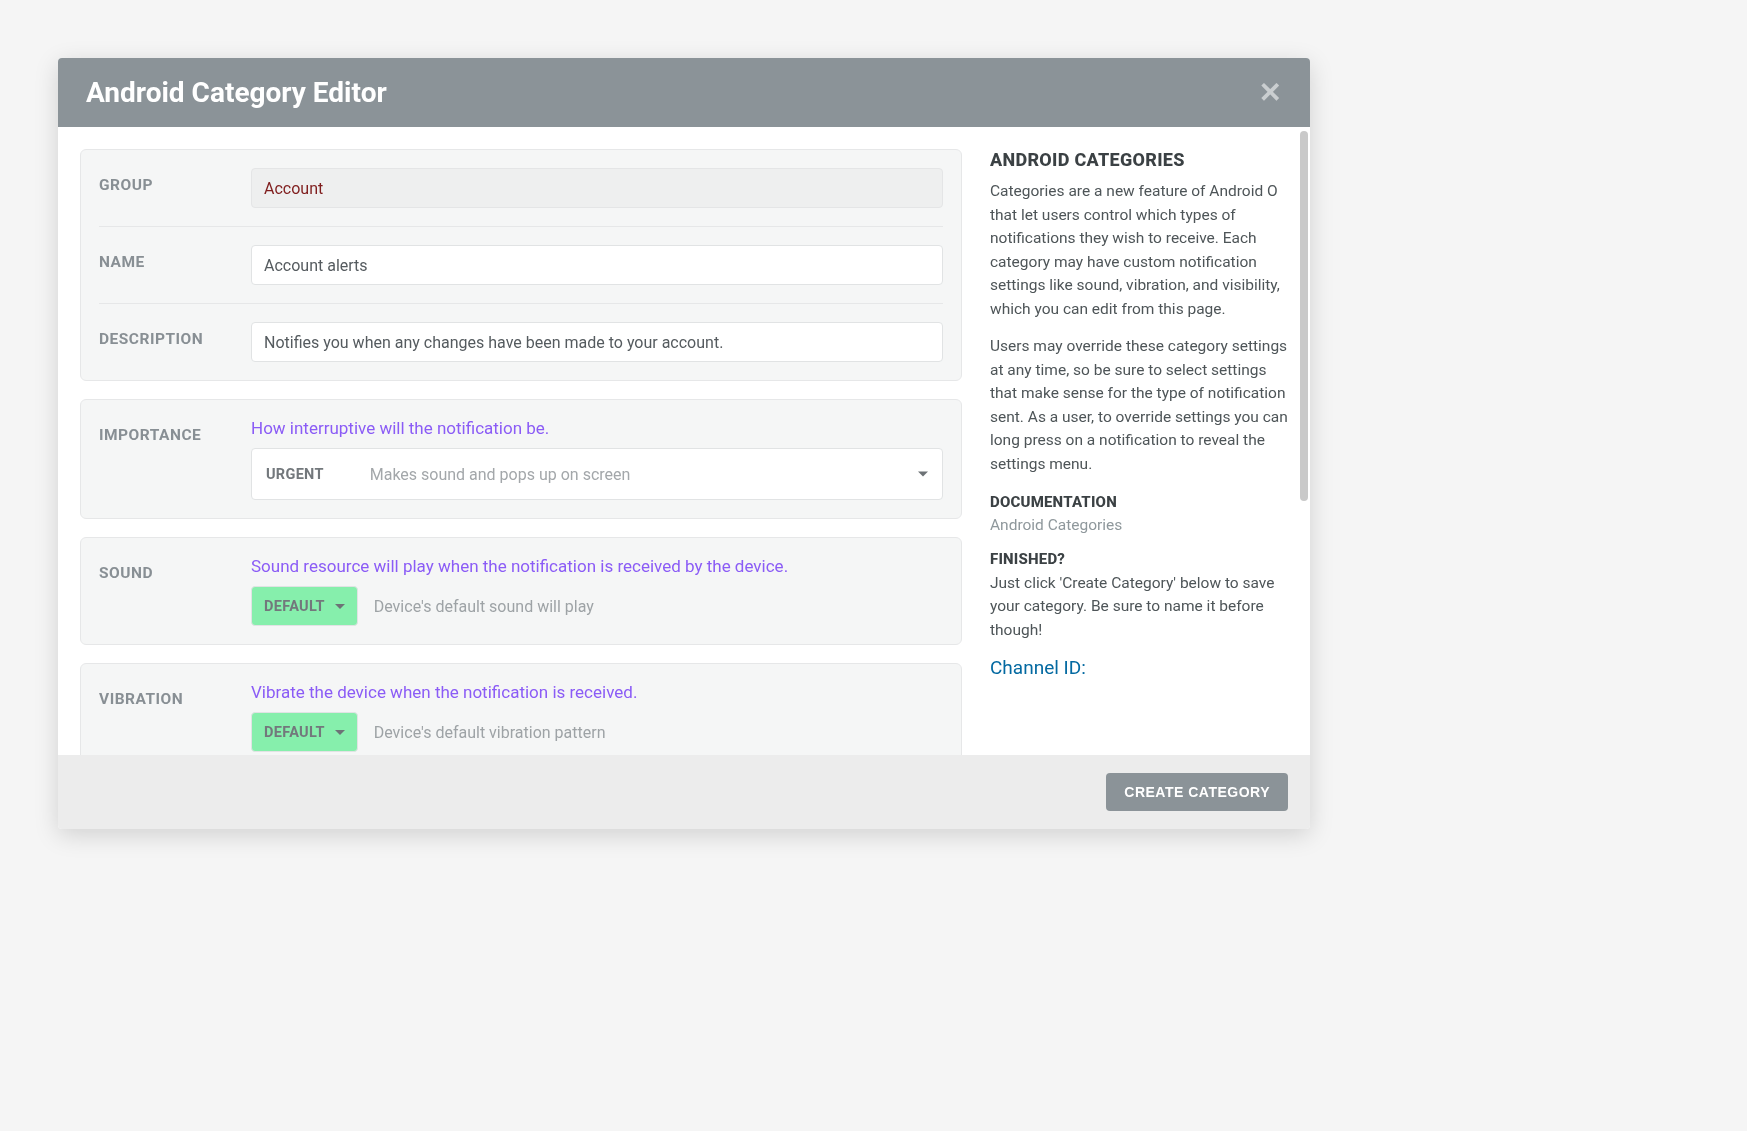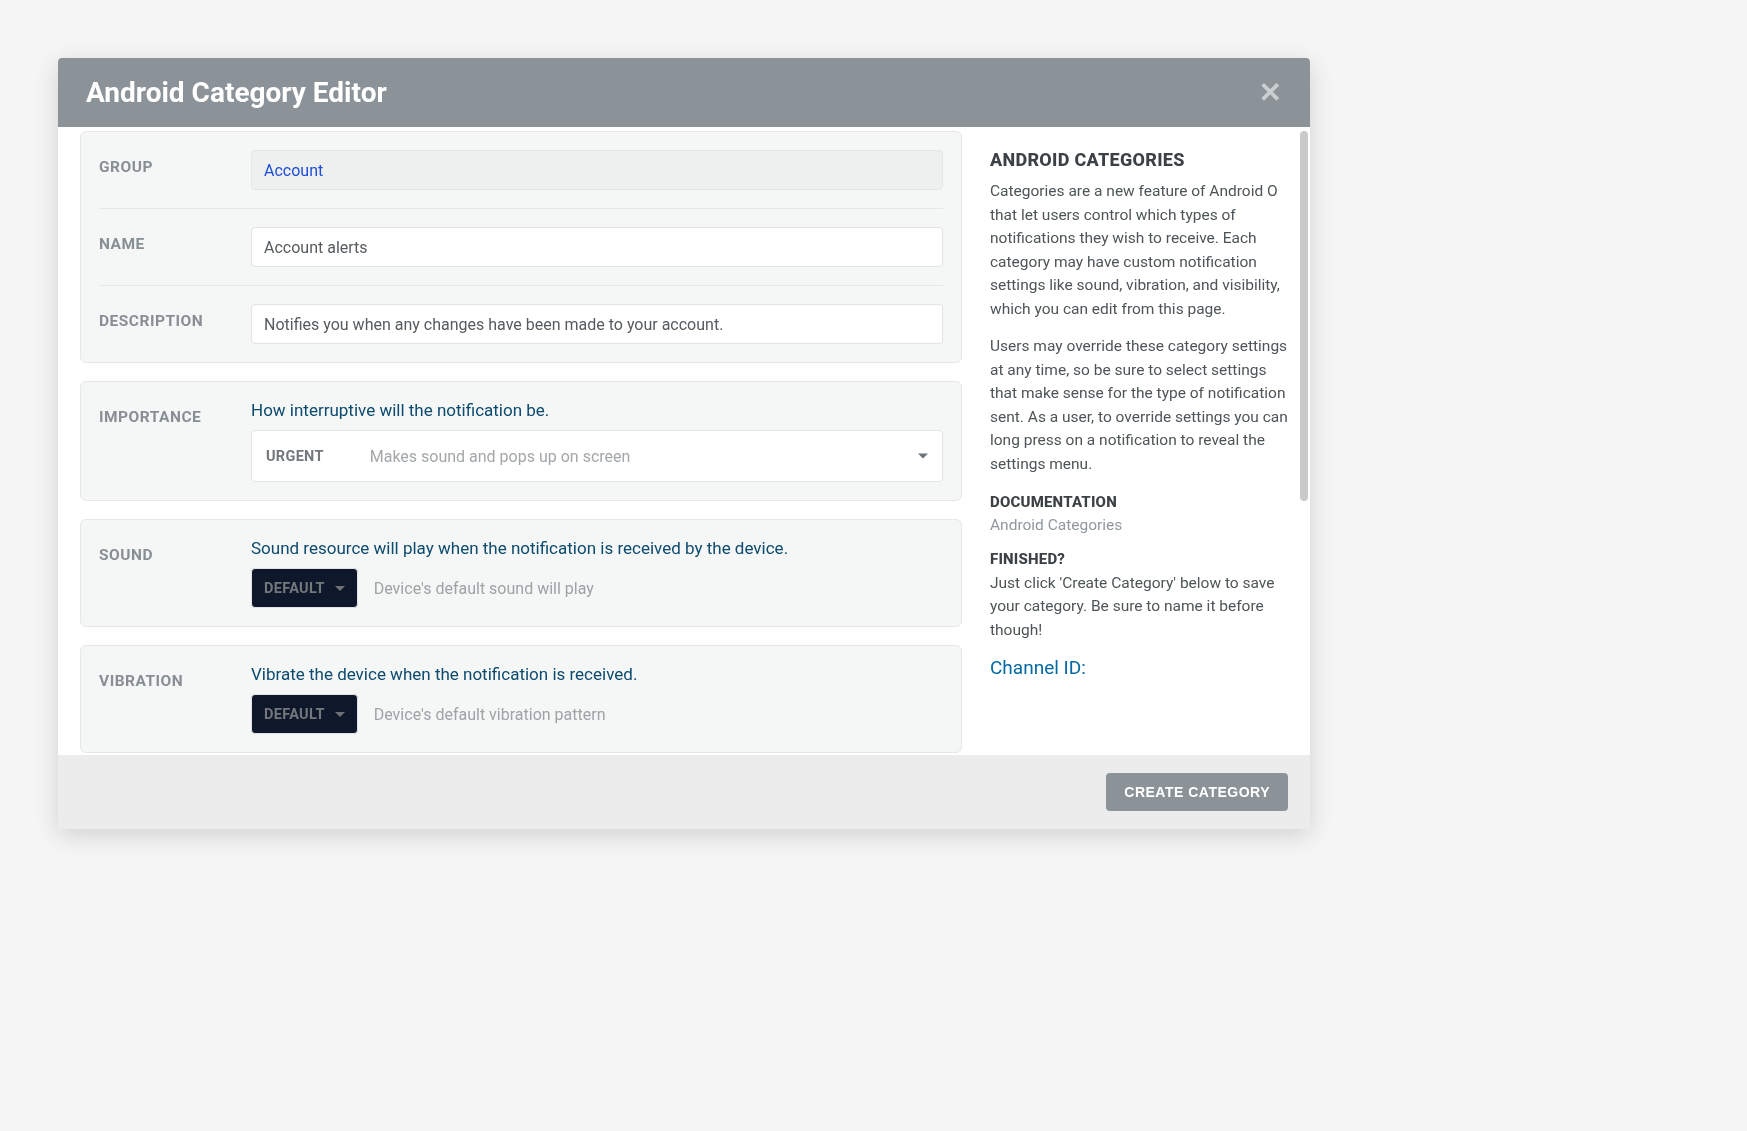--- a/index.html
+++ b/index.html
@@ -49,21 +49,21 @@
     top: 4px;
     right: 2px;
     width: 8px;
     height: 370px;
     background: #c9c9c9;
     border-radius: 4px;
     z-index: 10;
   }
   .left-col {
     flex: 1;
-    padding: 4px 18px 0 22px;
+    padding: 22px 18px 0 22px;
     overflow-y: auto;
   }
   .right-col {
     width: 330px;
     padding: 22px 20px 22px 10px;
     overflow-y: auto;
   }
   .card {
     background: #f5f6f6;
     border: 1px solid #e6e7e8;
@@ -96,26 +96,26 @@
     background: #fff;
     border: 1px solid #e1e3e4;
     border-radius: 4px;
     padding: 0 12px;
     font-size: 16px;
     color: #555b5f;
     font-family: inherit;
   }
   .text-input.readonly {
     background: #eeefef;
-    color: #1d4ed8;
+    color: #7f1d1d;
     border-color: #e4e5e6;
   }
   .helper-text {
     font-size: 17px;
-    color: #0c4a6e;
+    color: #8b5cf6;
     margin-bottom: 10px;
   }
   .dropdown-full {
     width: 100%;
     height: 52px;
     background: #fff;
     border: 1px solid #e1e3e4;
     border-radius: 4px;
     display: flex;
     align-items: center;
@@ -144,21 +144,21 @@
     border-right: 5px solid transparent;
     border-top: 5px solid #6d7276;
   }
   .dd-inline-wrap {
     display: flex;
     align-items: center;
     gap: 16px;
   }
   .dropdown-small {
     height: 40px;
-    background: #0f172a;
+    background: #86efac;
     border: 1px solid #e1e3e4;
     border-radius: 4px;
     display: inline-flex;
     align-items: center;
     padding: 0 12px;
     cursor: pointer;
   }
   .dropdown-small .dd-value {
     font-size: 14.5px;
     font-weight: 700;

